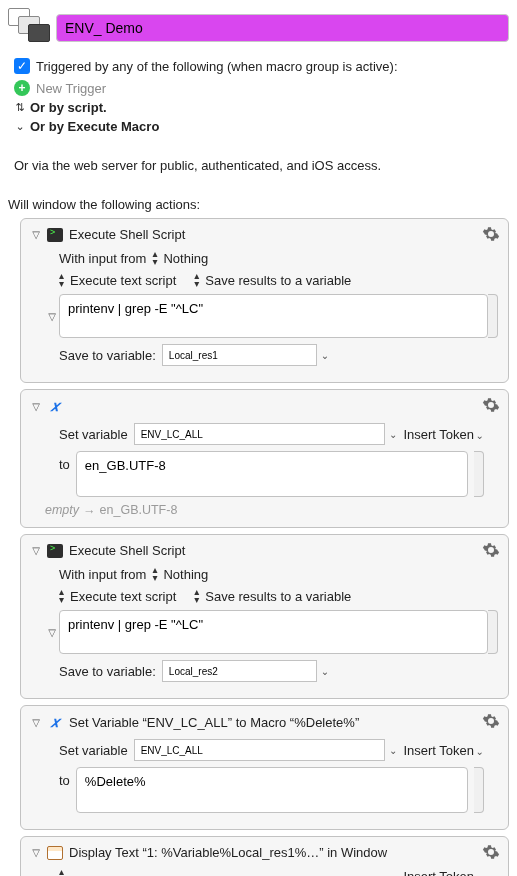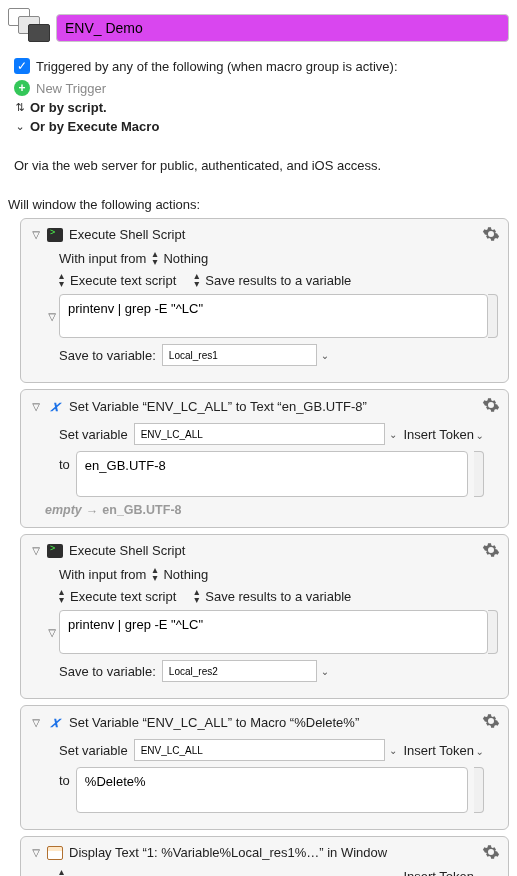--- a/index.html
+++ b/index.html
@@ -74,21 +74,21 @@
   }
   .textarea.tall { min-height: 46px; }
   .right-handle { width:10px; border:1px solid #c2c2c2; border-left:none; border-radius:0 4px 4px 0; background:#f0f0f0; }
   .input-sm {
     height: 22px; border:1px solid #c2c2c2; border-radius:0; background:#fff;
     padding: 0 6px; font-size:10px; font-family:inherit;
   }
   .w-155 { width: 155px; }
   .w-300 { flex:1; min-width: 200px; }
   .sel-caret { font-size:10px; color:#555; margin-left:-2px; }
-  .footer-note { color:#9a9a9a; margin-top:6px; font-size:12.5px;font-weight:bold; }
+  .footer-note { color:#9a9a9a; margin-top:6px; font-size:12.5px; }
   .footer-note .arrow { margin: 0 4px; }
   .insert-token { margin-left:auto; white-space:nowrap; }
   svg.gear-svg { width:18px; height:18px; }
 </style>
 </head>
 <body>
 
 <div class="header-row">
   <div class="macro-icon">
     <div class="win w1"></div>
@@ -163,21 +163,20 @@
 
   <div class="action">
     <div class="gear">
       <svg class="gear-svg" viewBox="0 0 24 24">
           <path fill="#6a6a6a" d="M12 8a4 4 0 1 0 0 8 4 4 0 0 0 0-8zm9 4a7 7 0 0 1-.1 1.2l2 1.6-2 3.4-2.4-1a7 7 0 0 1-2 1.2l-.4 2.6h-4l-.4-2.6a7 7 0 0 1-2-1.2l-2.4 1-2-3.4 2-1.6A7 7 0 0 1 3 12a7 7 0 0 1 .1-1.2l-2-1.6 2-3.4 2.4 1a7 7 0 0 1 2-1.2L8 3h4l.4 2.6a7 7 0 0 1 2 1.2l2.4-1 2 3.4-2 1.6A7 7 0 0 1 21 12z"></path>
         </svg>
     </div>
     <div class="action-header">
       <span class="tri">▽</span>
       <span class="icon-var">𝑥</span>
-      <span>Set Variable “ENV_LC_ALL” to Text “en_GB.UTF-8”</span>
     </div>
     <div class="action-body">
       <div class="row">
         <span>Set variable</span>
         <input class="input-sm w-300" value="ENV_LC_ALL" style="">
         <span class="sel-caret">⌄</span>
         <span class="insert-token"><span>Insert Token</span> <span class="sel-caret">⌄</span></span>
       </div>
       <div class="row" style="align-items:flex-start;">
         <span style="padding-top:6px;">to</span>

